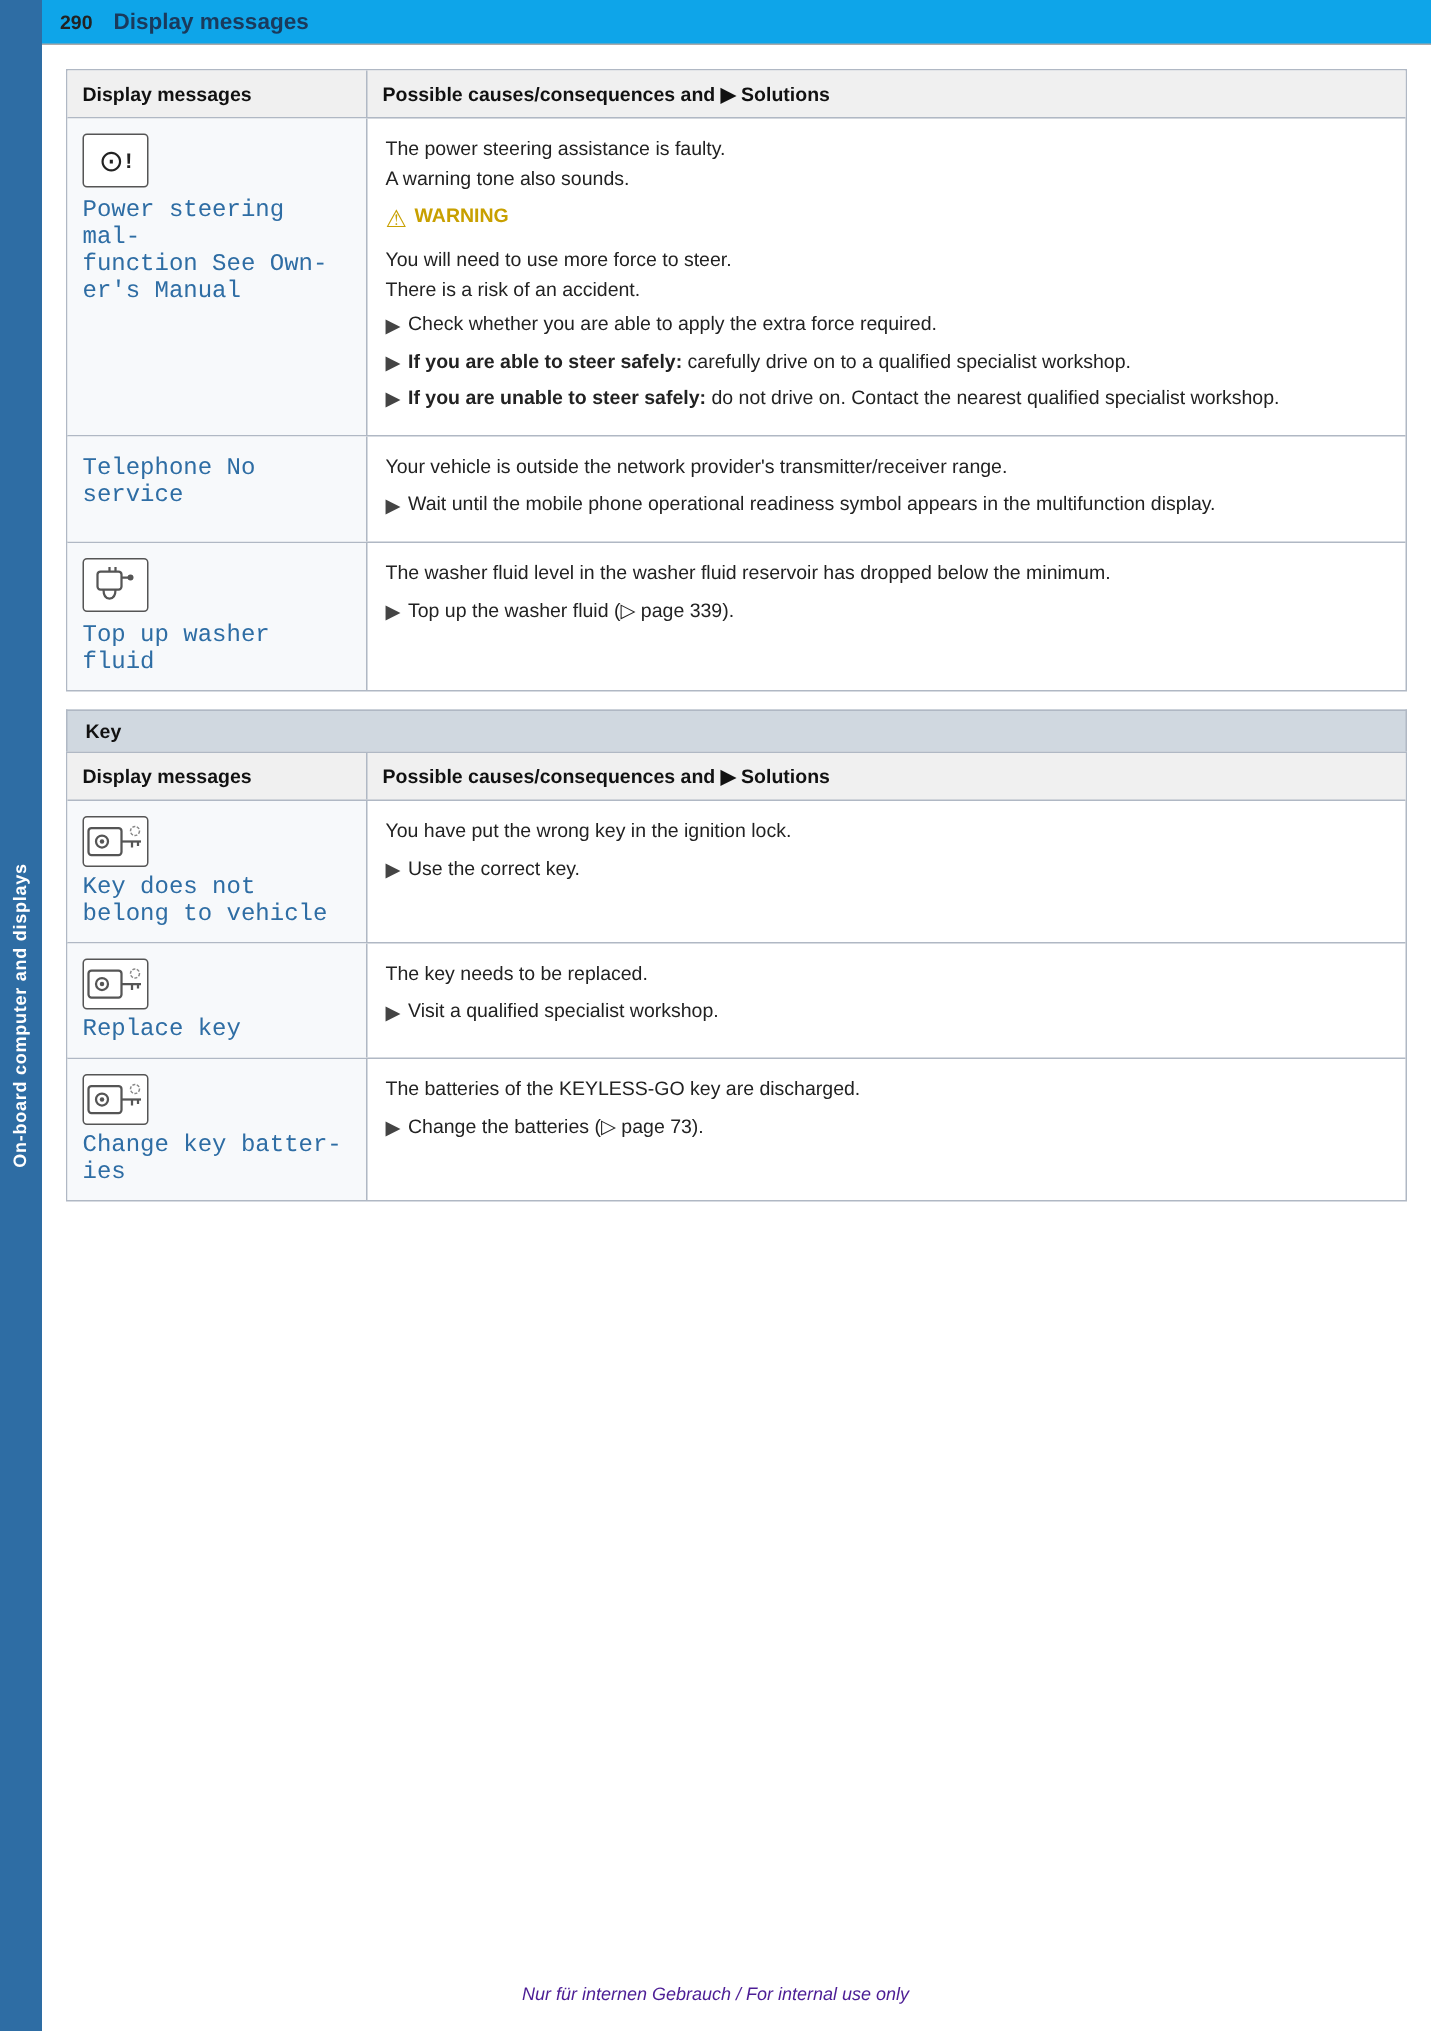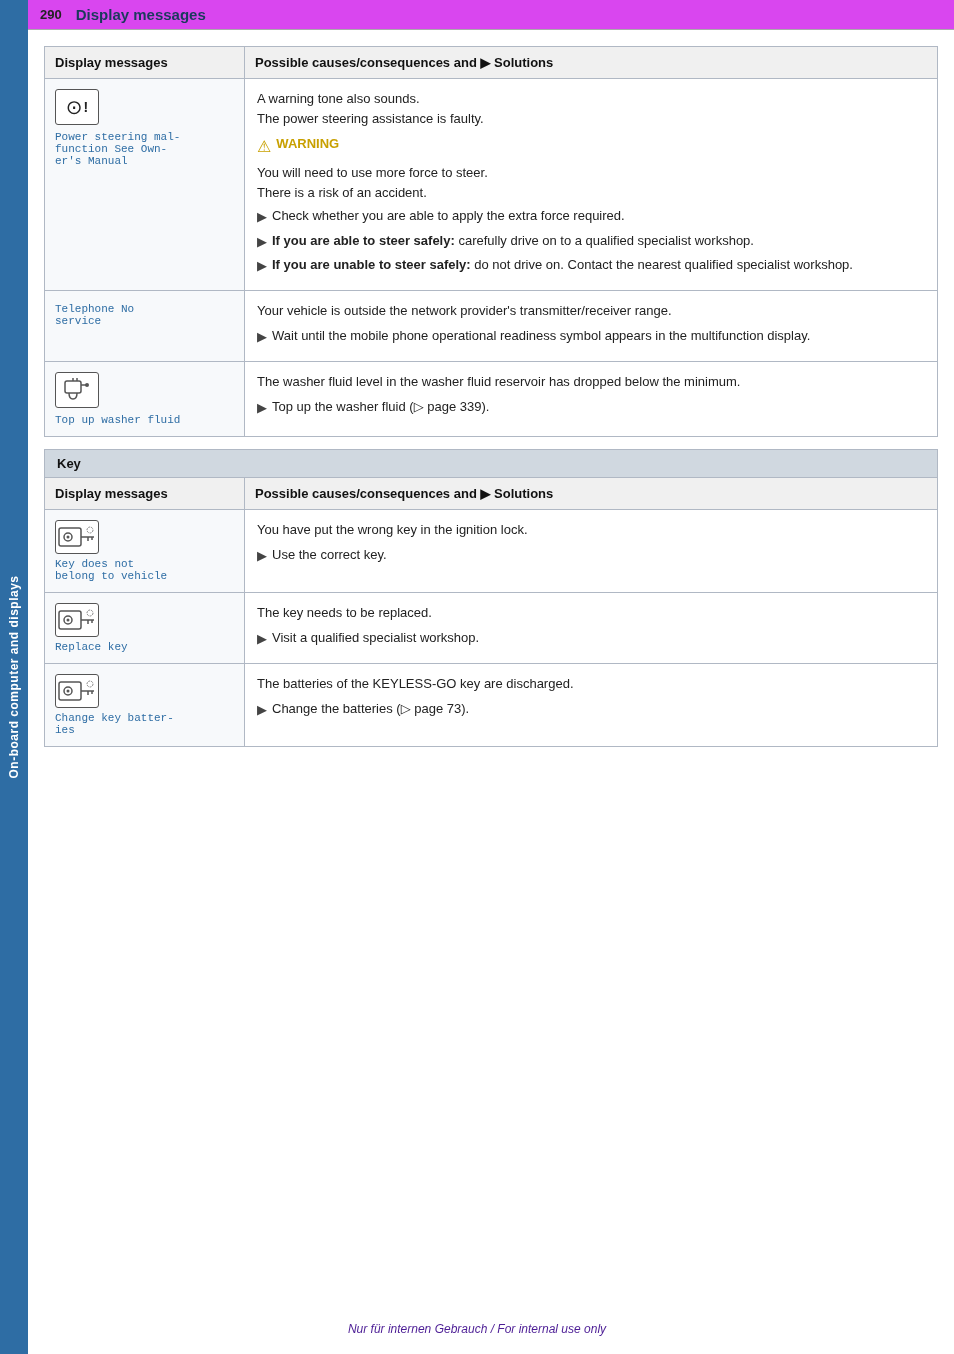--- a/index.html
+++ b/index.html
@@ -35,21 +35,21 @@
     }
 
     
     .main {
       margin-left: 28px;
       padding: 0;
     }
 
     
     .page-header {
-      background: #d946ef;
+      background: #0ea5e9;
       padding: 6px 12px;
       display: flex;
       align-items: center;
       border-bottom: 1px solid #aaa;
     }
     .page-number {
       font-size: 13px;
       font-weight: bold;
       color: #222;
       margin-right: 14px;
@@ -111,21 +111,21 @@
       height: 36px;
       border: 1.5px solid #555;
       border-radius: 3px;
       margin-bottom: 4px;
       background: #fff;
       position: relative;
     }
 
     .display-label {
       font-family: 'Courier New', Courier, monospace;
-      font-size: 11px;
+      font-size: 16px;
       color: #2e6da4;
       margin-top: 2px;
       display: block;
     }
 
     
     .warning-block {
       display: flex;
       align-items: flex-start;
       margin: 6px 0 4px 0;
@@ -222,22 +222,22 @@
 
     <div class="table-row">
       <div class="cell-left">
         <div class="icon-box">
           <span style="font-size:20px;">⊙</span>
           <span style="font-size:14px;font-weight:bold;margin-left:1px;">!</span>
         </div>
         <span class="display-label">Power steering mal-<br>function See Own-<br>er's Manual</span>
       </div>
       <div class="cell-right">
+        <p>The power steering assistance is faulty.</p>
         <p>A warning tone also sounds.</p>
-        <p>The power steering assistance is faulty.</p>
         <div class="warning-block">
           <span class="warning-triangle">⚠</span>
           <span class="warning-label">WARNING</span>
         </div>
         <p>You will need to use more force to steer.</p>
         <p>There is a risk of an accident.</p>
         <div class="bullet-item">
           <span class="bullet-arrow">▶</span>
           <span>Check whether you are able to apply the extra force required.</span>
         </div>

